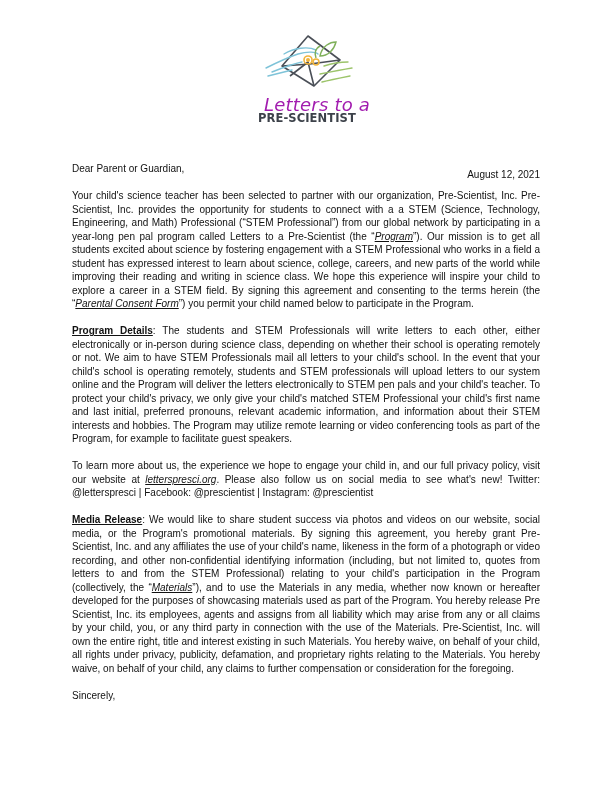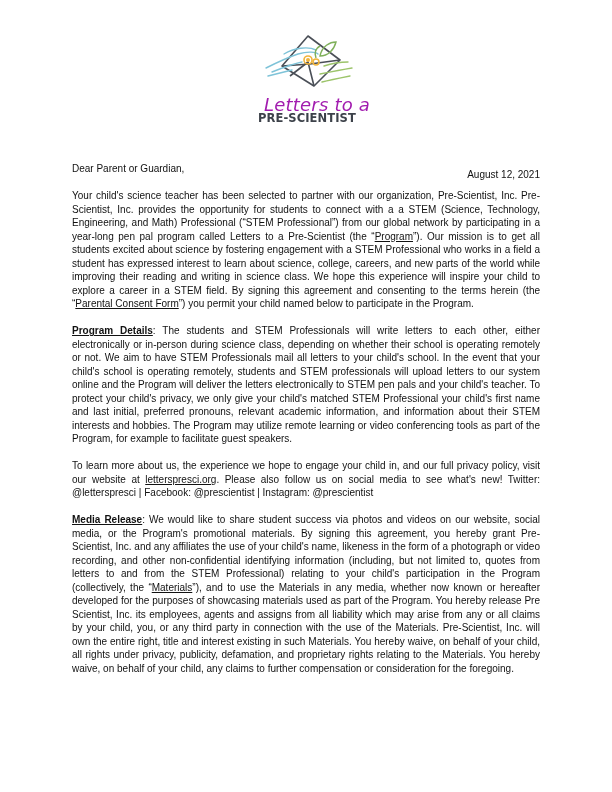--- a/index.html
+++ b/index.html
@@ -10,21 +10,21 @@
   .logo-line1 { position: absolute; left: 6px; top: 70px; width: 90px; text-align: center;
                 font-family: "DejaVu Sans", sans-serif; font-size: 18px; color: #a21caf;
                 font-style: italic; letter-spacing: 0.2px; white-space: nowrap; }
   .logo-line2 { position: absolute; left: 0px; top: 87px; width: 102px; text-align: left;
                 font-family: "DejaVu Sans", sans-serif; font-size: 11.5px; font-weight: bold;
                 color: #3d424a; letter-spacing: 0.1px; white-space: nowrap; }
   .date { position: absolute; right: 72px; top: 137px; font-size: 10px; margin-top: 32px; }
   .content { position: absolute; left: 72px; top: 162px; width: 468px; font-size: 10px; line-height: 13.5px; }
   .content p { margin: 0 0 13.5px 0; text-align: justify; }
   .content p.left { text-align: left; }
-  .u { text-decoration: underline; }
+  .u { text-decoration: underline; font-style: italic; }
   .hd { font-weight: bold; text-decoration: underline; }
   .sig { margin: 0; }
 </style>
 </head>
 <body>
 
 <div class="logo">
   <svg width="90" height="68" viewBox="0 0 90 68">
 
     <g fill="none" stroke="#4a4f57" stroke-width="1.6" stroke-linejoin="round">
@@ -67,13 +67,14 @@
   <p class="left">Dear Parent or Guardian,</p>
 
   <p><span>Your child's science teacher has been selected to partner with our organization, Pre-Scientist, Inc. Pre-Scientist, Inc. provides the opportunity for students to connect with a a STEM (Science, Technology, Engineering, and Math) Professional (“STEM Professional”) from our global network by participating in a year-long pen pal program called Letters to a Pre-Scientist (the “</span><span class="u">Program</span><span>”). Our mission is to get all students excited about science by fostering engagement with a STEM Professional who works in a field a student has expressed interest to learn about science, college, careers, and new parts of the world while improving their reading and writing in science class. We hope this experience will inspire your child to explore a career in a STEM field. By signing this agreement and consenting to the terms herein (the “</span><span class="u">Parental Consent Form</span><span>”) you permit your child named below to participate in the Program.</span></p>
 
   <p><span class="hd">Program Details</span><span>: The students and STEM Professionals will write letters to each other, either electronically or in-person during science class, depending on whether their school is operating remotely or not. We aim to have STEM Professionals mail all letters to your child's school. In the event that your child's school is operating remotely, students and STEM professionals will upload letters to our system online and the Program will deliver the letters electronically to STEM pen pals and your child's teacher. To protect your child's privacy, we only give your child's matched STEM Professional your child's first name and last initial, preferred pronouns, relevant academic information, and information about their STEM interests and hobbies. The Program may utilize remote learning or video conferencing tools as part of the Program, for example to facilitate guest speakers.</span></p>
 
   <p><span>To learn more about us, the experience we hope to engage your child in, and our full privacy policy, visit our website at </span><span class="u">letterspresci.org</span><span>. Please also follow us on social media to see what's new! Twitter: @letterspresci | Facebook: @prescientist | Instagram: @prescientist</span></p>
 
   <p><span class="hd">Media Release</span><span>: We would like to share student success via photos and videos on our website, social media, or the Program's promotional materials. By signing this agreement, you hereby grant Pre-Scientist, Inc. and any affiliates the use of your child's name, likeness in the form of a photograph or video recording, and other non-confidential identifying information (including, but not limited to, quotes from letters to and from the STEM Professional) relating to your child's participation in the Program (collectively, the “</span><span class="u">Materials</span><span>”), and to use the Materials in any media, whether now known or hereafter developed for the purposes of showcasing materials used as part of the Program. You hereby release Pre Scientist, Inc. its employees, agents and assigns from all liability which may arise from any or all claims by your child, you, or any third party in connection with the use of the Materials. Pre-Scientist, Inc. will own the entire right, title and interest existing in such Materials. You hereby waive, on behalf of your child, all rights under privacy, publicity, defamation, and proprietary rights relating to the Materials. You hereby waive, on behalf of your child, any claims to further compensation or consideration for the foregoing.</span></p>
 
+  <p class="sig left">Sincerely,</p>
 </div>
 
 </body></html>

